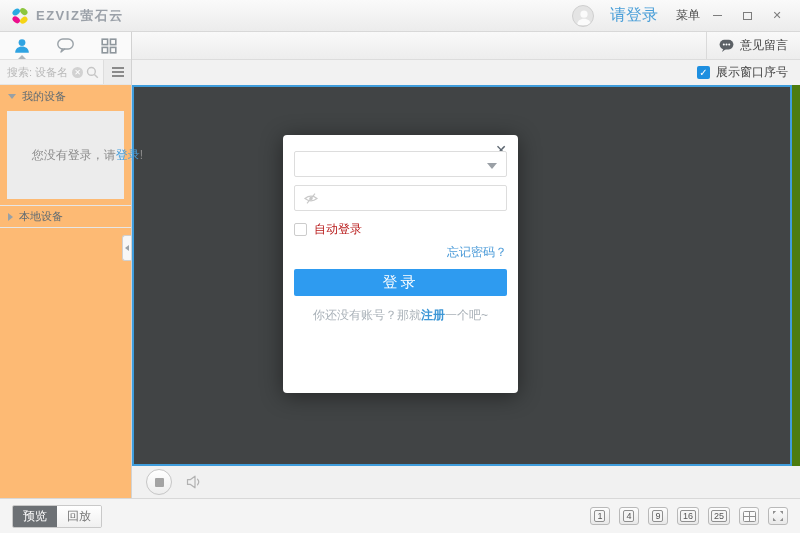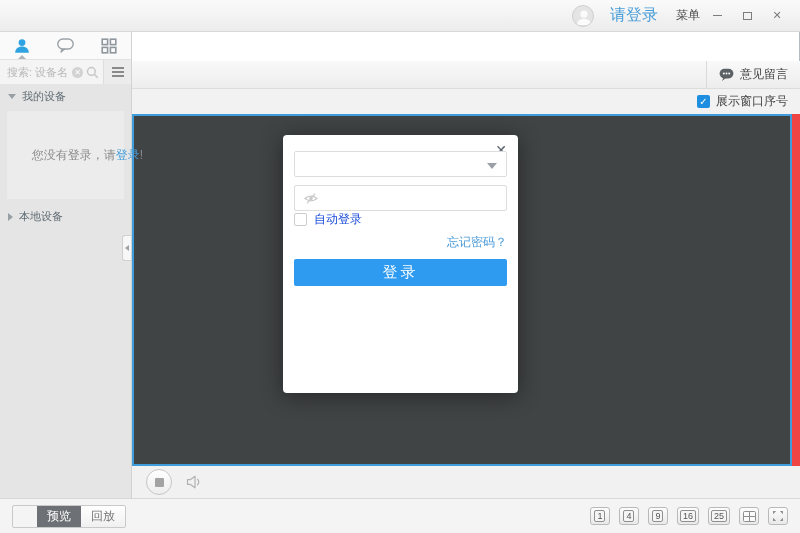--- a/index.html
+++ b/index.html
@@ -28,35 +28,35 @@
              border-left:4px solid transparent;border-right:4px solid transparent;border-bottom:4px solid #aeb6bc;}
   .side-search{height:25px;display:flex;align-items:center;background:#f4f4f4;border-bottom:1px solid #e5e5e5;}
   .search-input{flex:1;min-width:0;border:none;outline:none;background:transparent;font-size:11px;color:#666;padding:0 0 0 7px;}
   .search-input::placeholder{color:#b8b8b8;}
   .clear-ic{width:11px;height:11px;border-radius:50%;background:#d2d2d2;color:#fff;font-size:8px;line-height:11px;
             text-align:center;margin-right:3px;cursor:pointer;flex:none;}
   .mag{margin-right:4px;flex:none;cursor:pointer;}
   .list-btn{width:28px;height:100%;border-left:1px solid #ddd;background:#ececec;display:flex;flex-direction:column;
             justify-content:center;align-items:center;gap:2px;cursor:pointer;flex:none;}
   .list-btn i{display:block;width:12px;height:2px;background:#8a8a8a;}
-  .side-content{flex:1;background:#e5e5e5;text-align:center;}
+  .side-content{flex:1;background:#fdba74;text-align:center;}
   .sec-head{height:23px;display:flex;align-items:center;gap:6px;padding-left:8px;font-size:11px;color:#5f6b73;cursor:pointer;}
   .tri-down{width:0;height:0;border-left:4px solid transparent;border-right:4px solid transparent;border-top:5px solid #98a0a6;}
   .tri-right{width:0;height:0;border-top:4px solid transparent;border-bottom:4px solid transparent;border-left:5px solid #98a0a6;}
   .msg-panel{margin:3px 7px 6px 7px;height:88px;background:#ececec;display:flex;align-items:center;justify-content:center;
              font-size:12px;color:#8b8b8b;white-space:nowrap;padding-left:44px;}
   .msg-panel .lnk{color:#4aa0dc;cursor:pointer;}
   .sec-local{border-top:1px solid #e6e6e6;border-bottom:1px solid #e6e6e6;}
   .collapse-handle{position:absolute;right:0;top:203px;width:9px;height:26px;background:#f7f7f7;
                    border:1px solid #d0d0d0;border-right:none;border-radius:3px 0 0 3px;display:flex;
                    align-items:center;justify-content:center;cursor:pointer;}
   .collapse-handle i{width:0;height:0;border-top:3px solid transparent;border-bottom:3px solid transparent;
                      border-right:4px solid #9aa2a8;display:block;}
   
-  .main{flex:1;display:flex;flex-direction:column;min-width:0;background:#ef4444;margin-top:29px;}
+  .main{flex:1;display:flex;flex-direction:column;min-width:0;background:#4d7c0f;}
   .toolbar1{height:28px;background:linear-gradient(#f9f9f9,#ededed);border-bottom:1px solid #dcdcdc;
             display:flex;align-items:center;}
   .feedback{margin-left:auto;height:100%;display:flex;align-items:center;gap:6px;padding:0 12px;
             border-left:1px solid #dadada;font-size:12px;color:#444;cursor:pointer;}
   .toolbar2{height:25px;background:#f2f2f2;display:flex;align-items:center;justify-content:flex-end;
             gap:6px;padding-right:12px;font-size:12px;color:#444;}
   .cb-on{width:13px;height:13px;background:#1e8fe0;border-radius:2px;color:#fff;font-size:10px;
          line-height:13px;text-align:center;cursor:pointer;}
   .video-area{flex:1;margin-right:8px;background:#414445;border:2px solid #3f9ddc;}
   .controlbar{height:32px;background:#f1f1f1;display:flex;align-items:center;}
@@ -66,53 +66,62 @@
   .speaker{margin-left:14px;cursor:pointer;display:flex;}
   
   .bottombar{height:35px;display:flex;align-items:center;background:#f4f4f4;border-top:1px solid #d8d8d8;}
   .bb-left{width:130px;height:100%;border-right:1px solid #dcdcdc;display:flex;align-items:center;
            justify-content:space-between;padding:0 10px;}
   .bb-group{display:flex;align-items:center;gap:4px;font-size:12px;color:#555;cursor:pointer;}
   .plus{color:#2f8fd6;font-size:16px;font-weight:bold;line-height:14px;}
   .bb-tabs{display:flex;margin-left:12px;border:1px solid #c9c9c9;border-radius:2px;overflow:hidden;}
   .bb-tab{width:44px;height:21px;display:flex;align-items:center;justify-content:center;font-size:12px;
           color:#777;background:linear-gradient(#fff,#f0f0f0);cursor:pointer;}
-  .bb-tab.active{background:#6d7175;color:#fff;margin-left:24px;}
+  .bb-tab.active{background:#6d7175;color:#fff;}
   .bb-right{margin-left:auto;display:flex;align-items:center;gap:9px;padding-right:12px;}
   .num-btn{min-width:20px;height:18px;border:1px solid #b9b9b9;border-radius:3px;
            background:linear-gradient(#fdfdfd,#e9e9e9);display:flex;align-items:center;justify-content:center;
            padding:0 2px;cursor:pointer;}
   .num-inner{border:1px solid #8f8f8f;border-radius:2px;font-size:9px;color:#555;padding:0 2px;min-width:6px;
              text-align:center;line-height:10px;background:#f5f5f5;}
   
   .dialog{position:absolute;left:283px;top:135px;width:235px;height:258px;background:#fff;border-radius:4px;
           box-shadow:0 3px 22px rgba(0,0,0,0.45);padding:0 11px;z-index:10;}
   .dlg-close{position:absolute;top:8px;right:11px;font-size:14px;color:#5c6670;cursor:pointer;line-height:14px;}
   .dlg-title{margin-top:30px;text-align:center;font-size:24px;line-height:28px;color:#b6bac0;letter-spacing:3px;}
   .dlg-select{margin-top:16px;height:26px;border:1px solid #ddd;border-radius:2px;position:relative;background:#fff;cursor:pointer;}
   .dlg-select .val{font-size:12px;color:#555;padding:6px 8px;display:block;}
   .caret{position:absolute;right:9px;top:11px;width:0;height:0;border-left:5px solid transparent;
          border-right:5px solid transparent;border-top:6px solid #9aa0a6;}
   .dlg-pass{margin-top:8px;height:26px;border:1px solid #ddd;border-radius:2px;display:flex;align-items:center;padding:0 8px;background:#fff;}
   .dlg-pass input{flex:1;min-width:0;border:none;outline:none;font-size:12px;color:#555;background:transparent;}
   .dlg-pass input::placeholder{color:#c6c6c6;}
-  .dlg-check-row{display:flex;align-items:center;gap:7px;font-size:12px;color:#1d4ed8;}
+  .dlg-check-row{margin-top:10px;display:flex;align-items:center;gap:7px;font-size:12px;color:#b91c1c;}
   .cb-off{width:13px;height:13px;border:1px solid #ccc;border-radius:2px;background:#fff;cursor:pointer;}
   .dlg-forgot{margin-top:6px;text-align:right;font-size:12px;color:#4a9ad8;cursor:pointer;}
   .dlg-login{margin-top:8px;height:27px;background:#2e9bf0;border-radius:2px;color:#fff;font-size:15px;
              display:flex;align-items:center;justify-content:center;letter-spacing:3px;cursor:pointer;}
   .dlg-hint{margin-top:11px;text-align:center;font-size:12px;color:#a9b1b8;white-space:nowrap;}
   .dlg-hint .reg{color:#3d97d6;font-weight:bold;cursor:pointer;}
 </style>
 </head>
 <body>
 
 <div class="app">
 
   <div class="titlebar">
+    <div class="logo">
+      <svg width="20" height="20" viewBox="0 0 20 20">
+        <ellipse cx="6.2" cy="6" rx="4.1" ry="2.9" transform="rotate(-38 6.2 6)" fill="#29abe2"></ellipse>
+        <ellipse cx="13.8" cy="5.6" rx="4.1" ry="2.9" transform="rotate(38 13.8 5.6)" fill="#8dc63f"></ellipse>
+        <ellipse cx="6.2" cy="13.8" rx="4.1" ry="2.9" transform="rotate(38 6.2 13.8)" fill="#ec0f8c"></ellipse>
+        <ellipse cx="13.8" cy="14.2" rx="4.1" ry="2.9" transform="rotate(-38 13.8 14.2)" fill="#f5d415"></ellipse>
+      </svg>
+      <span class="logo-text">EZVIZ萤石云</span>
+    </div>
     <div class="tb-right">
       <div class="avatar">
         <svg width="22" height="22" viewBox="0 0 22 22">
           <circle cx="11" cy="8.2" r="3.6" fill="#fbfbfb"></circle>
           <path d="M4.2 19 c0-4.2 3-6.3 6.8-6.3 s6.8 2.1 6.8 6.3 z" fill="#fbfbfb"></path>
         </svg>
       </div>
       <span class="tb-login">请登录</span>
       <span class="tb-menu">菜单</span>
       <span class="win-btn">
@@ -270,15 +279,18 @@
         <circle cx="8" cy="7.5" r="1.7" fill="#c9c9c9"></circle>
         <line x1="4" y1="12.4" x2="12" y2="2.6" stroke="#c9c9c9" stroke-width="1.2"></line>
       </svg>
     </div>
     <div class="dlg-check-row">
       <span class="cb-off"></span>
       <span>自动登录</span>
     </div>
     <div class="dlg-forgot">忘记密码？</div>
     <div class="dlg-login">登录</div>
+    <div class="dlg-hint">
+      <span>你还没有账号？那就</span><span class="reg">注册</span><span>一个吧~</span>
+    </div>
   </div>
 
 </div>
 
 </body></html>

